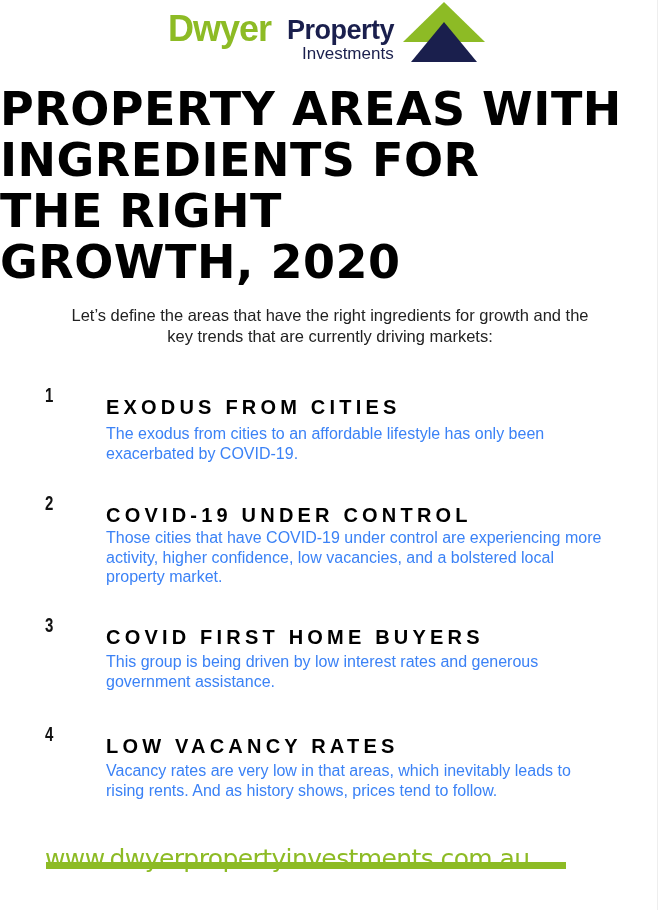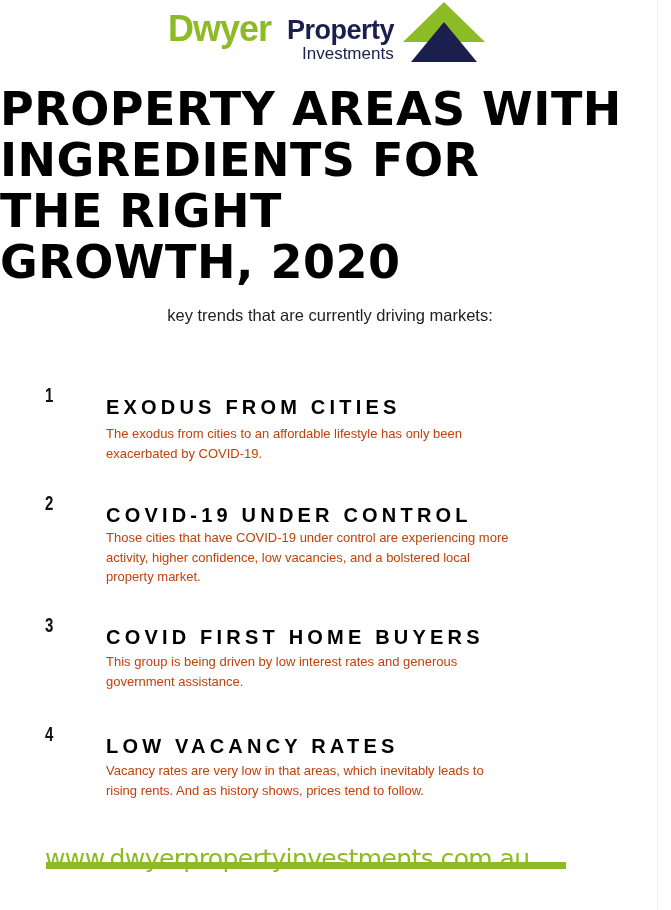--- a/index.html
+++ b/index.html
@@ -8,21 +8,21 @@
   .logo { position:absolute; left:168px; top:2px; width:320px; height:64px; }
   .logo-dwyer { position:absolute; left:0; top:6px; font-family:"Liberation Sans", sans-serif; font-weight:bold; font-size:36px; color:#8dbb25; letter-spacing:-1px; }
   .logo-property { position:absolute; left:119px; top:13px; font-family:"Liberation Sans", sans-serif; font-weight:bold; font-size:27px; color:#1a1f4d; letter-spacing:-0.5px; }
   .logo-investments { position:absolute; left:134px; top:42px; font-family:"Liberation Sans", sans-serif; font-weight:normal; font-size:17px; color:#1a1f4d; }
   .logo-mark { position:absolute; left:235px; top:0; width:82px; height:62px; }
   .title { position:absolute; left:0; top:84px; width:657px; text-align:left; font-family:"DejaVu Sans", sans-serif; font-weight:bold; font-size:46px; line-height:51px; color:#000; letter-spacing:0.5px; }
   .intro { position:absolute; left:30px; top:305px; width:600px; text-align:center; font-family:"Liberation Sans", sans-serif; font-size:16.5px; line-height:21px; color:#222; }
   .item { position:absolute; left:0; width:657px; }
   .item-num { position:absolute; left:45px; top:0; font-family:"Liberation Sans", sans-serif; font-size:20px; color:#111; font-weight:bold; transform:scaleX(0.75); transform-origin:left; }
   .item-head { position:absolute; left:106px; top:12px; font-family:"Liberation Sans", sans-serif; font-weight:bold; font-size:20px; letter-spacing:4.2px; color:#000; }
-  .item-body { position:absolute; left:106px; top:40px; width:520px; font-family:"Liberation Sans", sans-serif; font-size:13px; line-height:19.5px; color:#c2410c; }
+  .item-body { position:absolute; left:106px; top:40px; width:520px; font-family:"Liberation Sans", sans-serif; font-size:16px; line-height:19.5px; color:#3b82f6; }
   .url { position:absolute; left:45px; top:844px; font-family:"DejaVu Sans", sans-serif; font-size:25px; color:#8dbb25; letter-spacing:-0.6px; }
   .url-bar { position:absolute; left:46px; top:862px; width:520px; height:7px; background:#8dbb25; }
 </style>
 </head>
 <body>
 
 <div class="edge-line"></div>
 
 <div class="logo">
   <span class="logo-dwyer">Dwyer</span>
@@ -35,20 +35,21 @@
 </div>
 
 <div class="title">
   <div>PROPERTY AREAS WITH</div>
   <div>INGREDIENTS FOR</div>
   <div>THE RIGHT</div>
   <div>GROWTH, 2020</div>
 </div>
 
 <div class="intro">
+  <div>Let’s define the areas that have the right ingredients for growth and the</div>
   <div>key trends that are currently driving markets:</div>
 </div>
 
 <div class="item" style="top:384px;">
   <span class="item-num">1</span>
   <span class="item-head">EXODUS FROM CITIES</span>
   <div class="item-body">
     <div>The exodus from cities to an affordable lifestyle has only been</div>
     <div>exacerbated by COVID-19.</div>
   </div>

